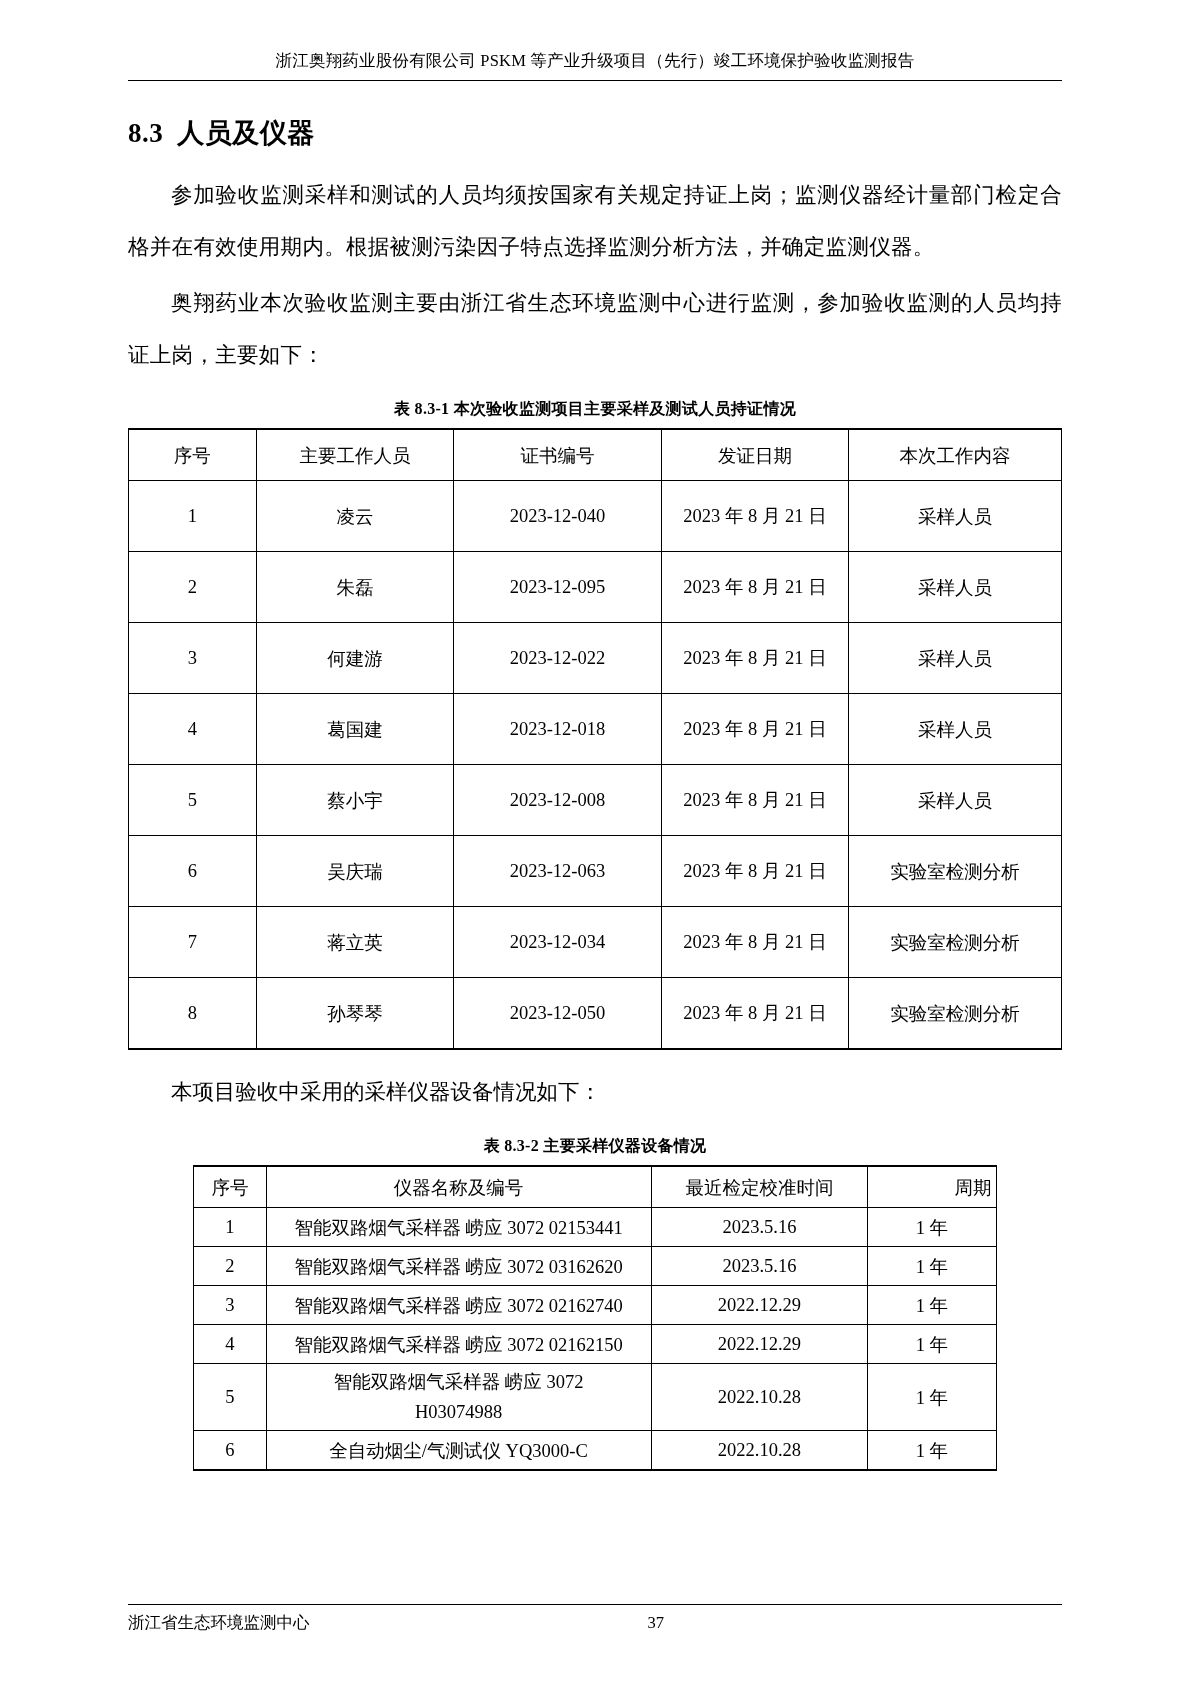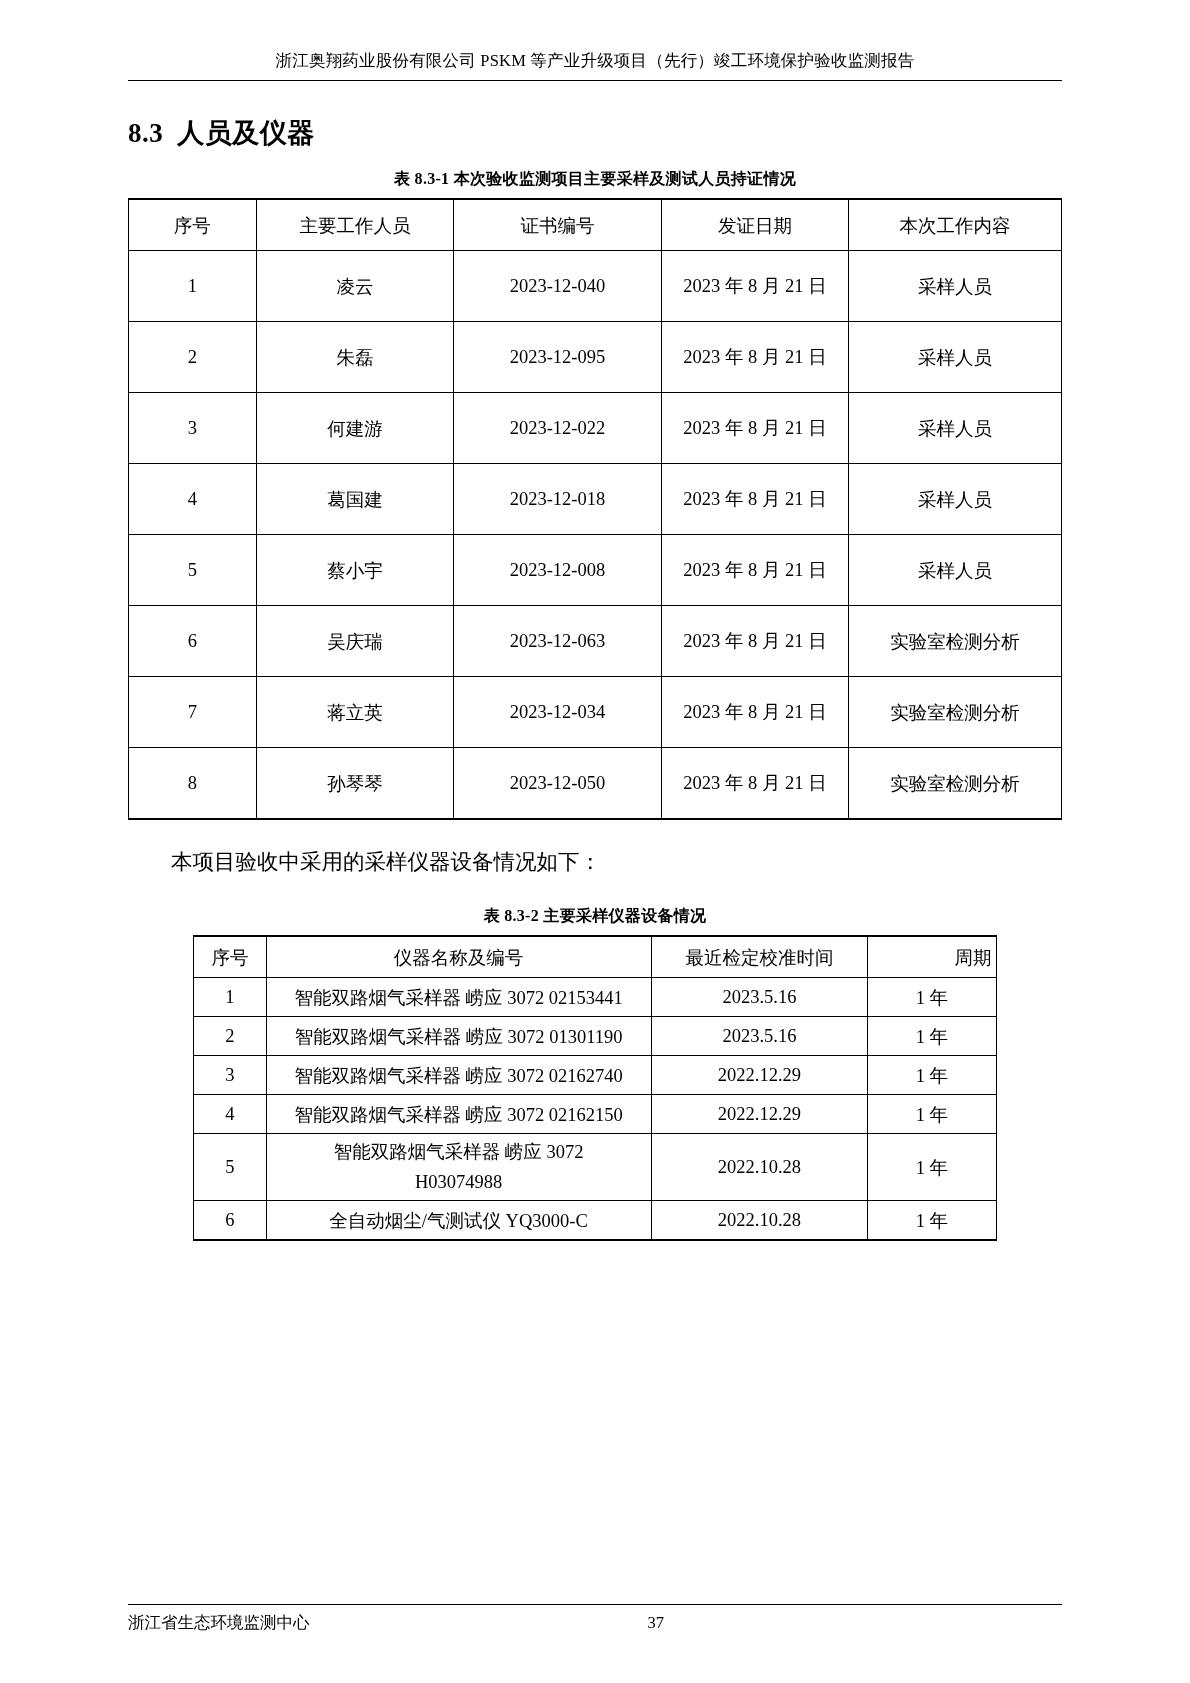--- a/index.html
+++ b/index.html
@@ -145,20 +145,22 @@
 <body>
 
 <div class="page">
 
   <div class="header">浙江奥翔药业股份有限公司 PSKM 等产业升级项目（先行）竣工环境保护验收监测报告</div>
 
   <div class="section-title">
     <span class="num">8.3</span><span>人员及仪器</span>
   </div>
 
+  <p class="body-text">参加验收监测采样和测试的人员均须按国家有关规定持证上岗；监测仪器经计量部门检定合格并在有效使用期内。根据被测污染因子特点选择监测分析方法，并确定监测仪器。</p>
+  <p class="body-text">奥翔药业本次验收监测主要由浙江省生态环境监测中心进行监测，参加验收监测的人员均持证上岗，主要如下：</p>
 
   <div class="table-caption">表 8.3-1  本次验收监测项目主要采样及测试人员持证情况</div>
 
   <table class="t1">
     <thead>
       <tr>
         <th class="col-no">序号</th>
         <th class="col-name">主要工作人员</th>
         <th class="col-cert">证书编号</th>
         <th class="col-date">发证日期</th>
@@ -240,21 +242,21 @@
     </thead>
     <tbody>
       <tr>
         <td>1</td>
         <td class="nowrap">智能双路烟气采样器  崂应 3072 02153441</td>
         <td>2023.5.16</td>
         <td>1 年</td>
       </tr>
       <tr>
         <td>2</td>
-        <td class="nowrap">智能双路烟气采样器  崂应 3072 01301190</td>
+        <td class="nowrap">智能双路烟气采样器  崂应 3072 03162620</td>
         <td>2023.5.16</td>
         <td>1 年</td>
       </tr>
       <tr>
         <td>3</td>
         <td class="nowrap">智能双路烟气采样器  崂应 3072 02162740</td>
         <td>2022.12.29</td>
         <td>1 年</td>
       </tr>
       <tr>

